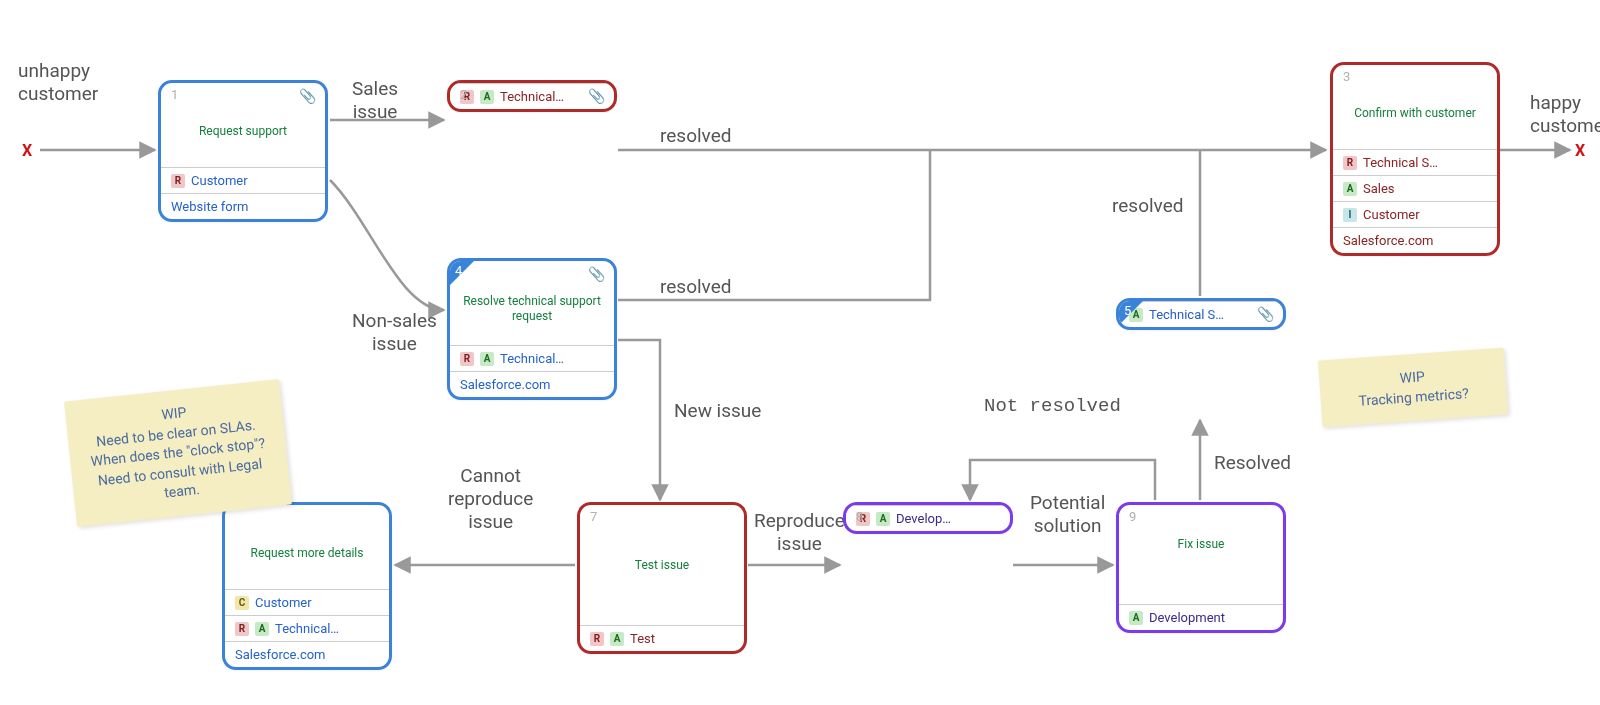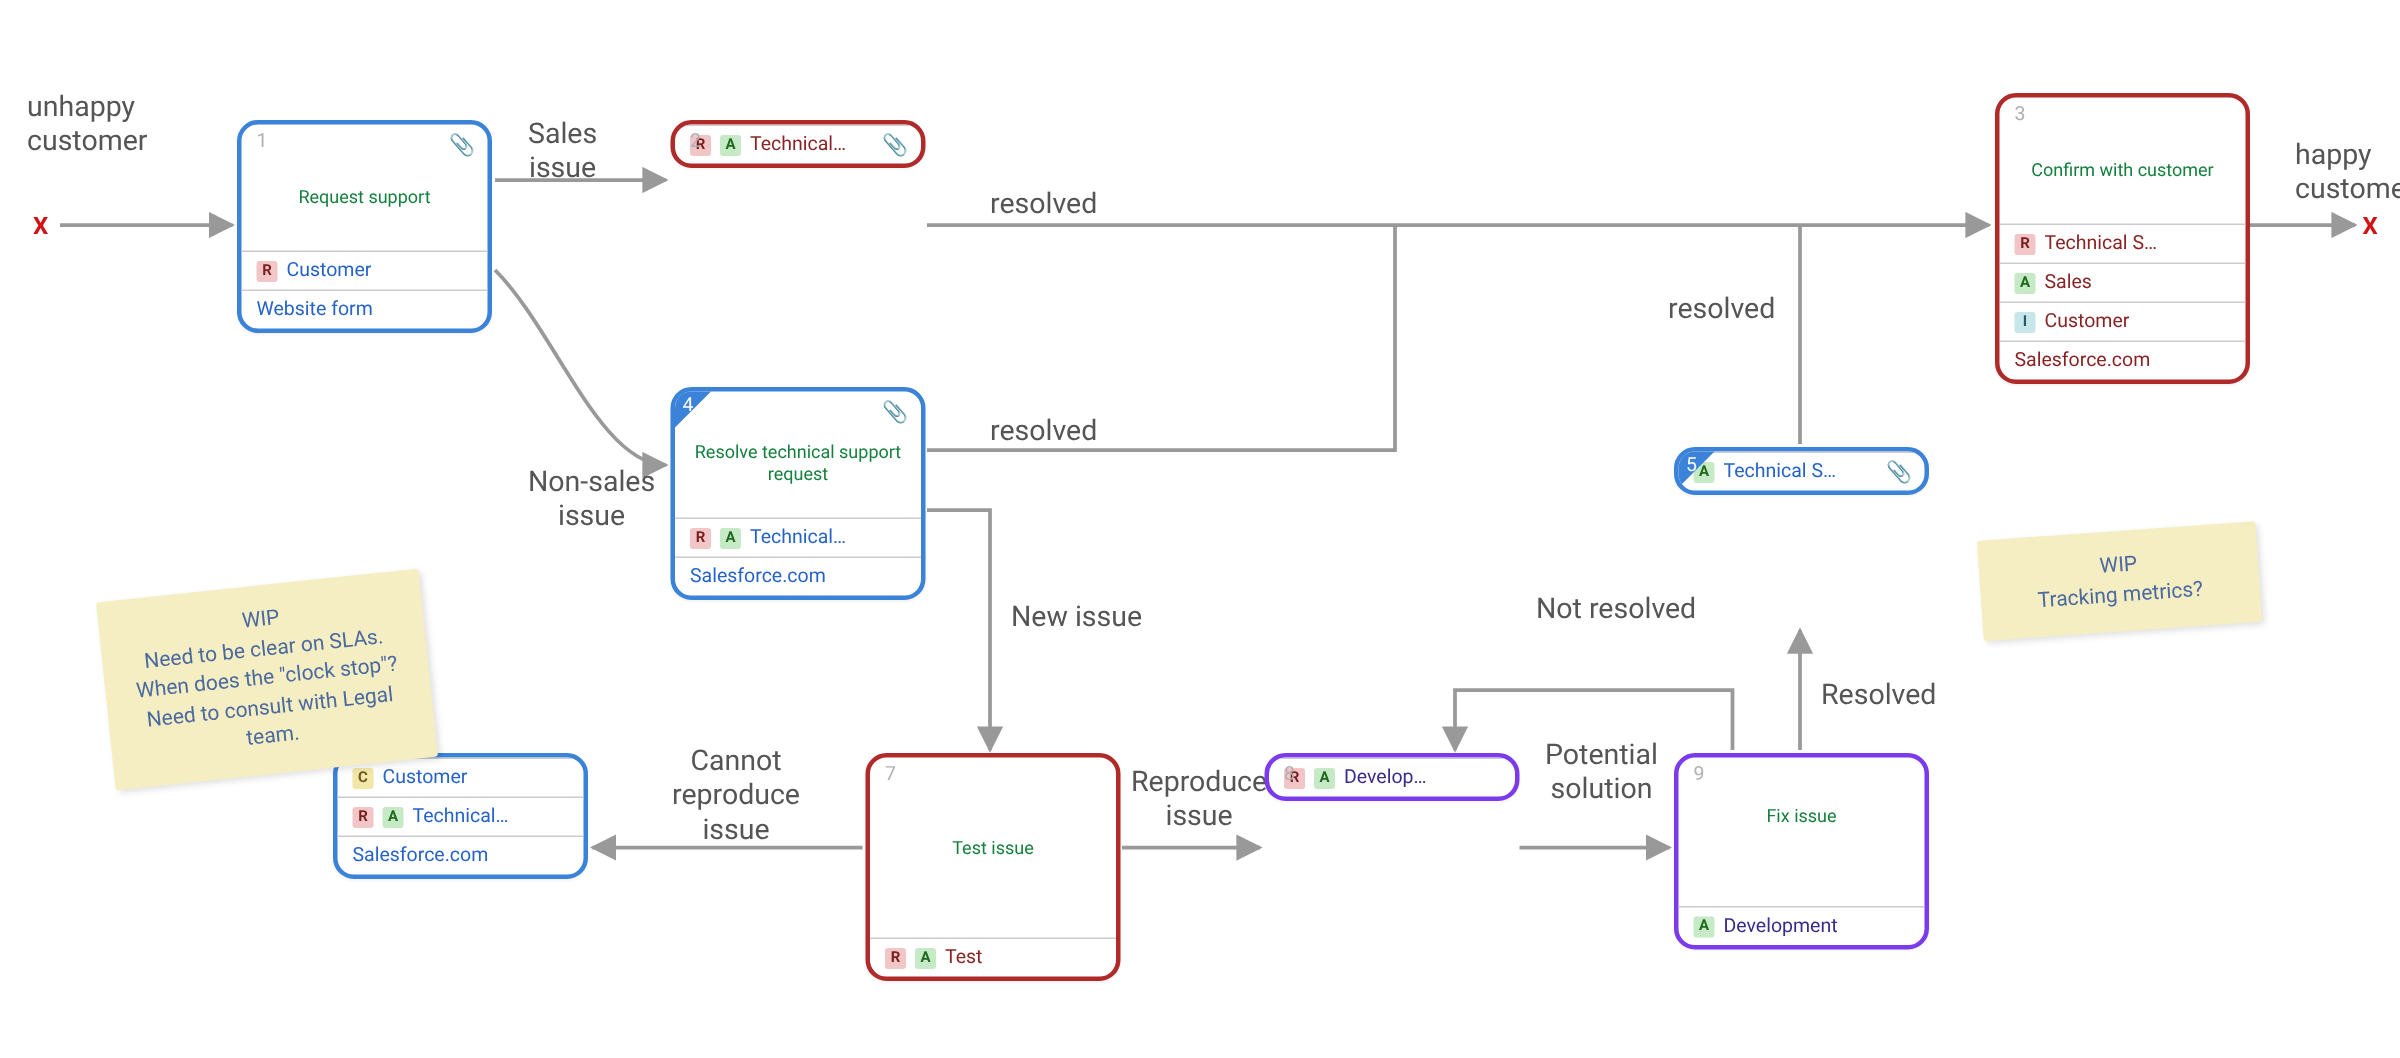--- a/index.html
+++ b/index.html
@@ -167,23 +167,23 @@
 <div class="endpoint" style="left:22px; top:141px;">X</div>
 <div class="label" style="left:1530px; top:92px; text-align:left;">happy<br>customer</div>
 <div class="endpoint" style="left:1575px; top:141px;">X</div>
 
 <div class="label" style="left:352px; top:78px;">Sales<br>issue</div>
 <div class="label" style="left:352px; top:310px;">Non-sales<br>issue</div>
 <div class="label" style="left:660px; top:125px;">resolved</div>
 <div class="label" style="left:660px; top:276px;">resolved</div>
 <div class="label" style="left:1112px; top:195px;">resolved</div>
 <div class="label" style="left:674px; top:400px;">New issue</div>
-<div class="label" style="left:448px; top:496px;text-align:center;">Cannot<br>reproduce<br>issue</div>
+<div class="label" style="left:448px; top:465px;text-align:center;">Cannot<br>reproduce<br>issue</div>
 <div class="label" style="left:754px; top:510px;">Reproduce<br>issue</div>
-<div class="label" style="left:1024px; top:395px;">Not resolved</div>
+<div class="label" style="left:984px; top:395px;font-family:Liberation Mono, monospace;">Not resolved</div>
 <div class="label" style="left:1030px; top:492px;">Potential<br>solution</div>
 <div class="label" style="left:1214px; top:452px;">Resolved</div>
 
 <div class="node blue" style="left:158px; top:80px;">
   <span class="num">1</span>
   <span class="clip">📎</span>
   <div class="title">Request support</div>
   <div class="row">
       <span class="badge R">R</span>
       <span class="txt">Customer</span>
@@ -243,20 +243,21 @@
   <span class="num">5</span>
   <span class="clip">📎</span>
   <div class="row">
       <span class="badge A">A</span>
       <span class="txt">Technical S…</span>
     </div>
 </div>
 
 <div class="node blue" style="left:222px; top:502px;">
 
+  <div class="title">Request more details</div>
   <div class="row">
       <span class="badge C">C</span>
       <span class="txt">Customer</span>
     </div>
   <div class="row">
       <span class="badge R">R</span>
       <span class="badge A">A</span>
       <span class="txt">Technical…</span>
     </div>
   <div class="row">

